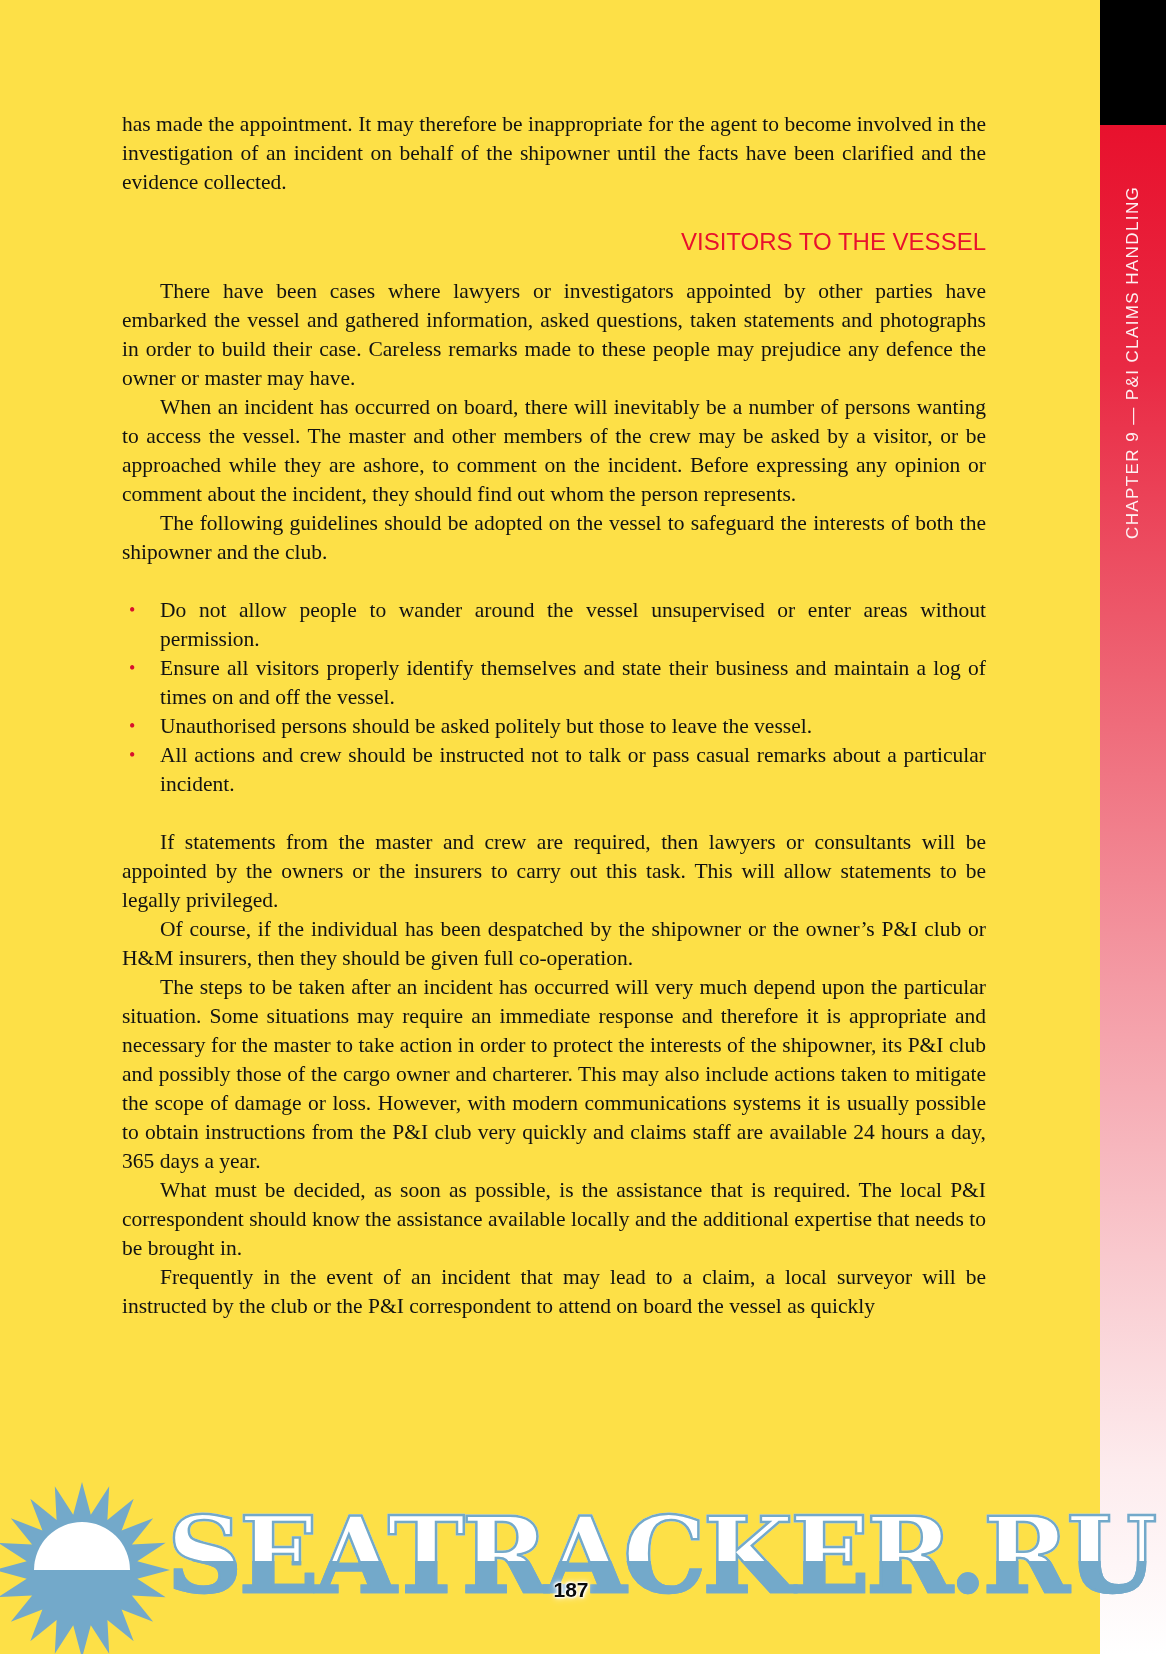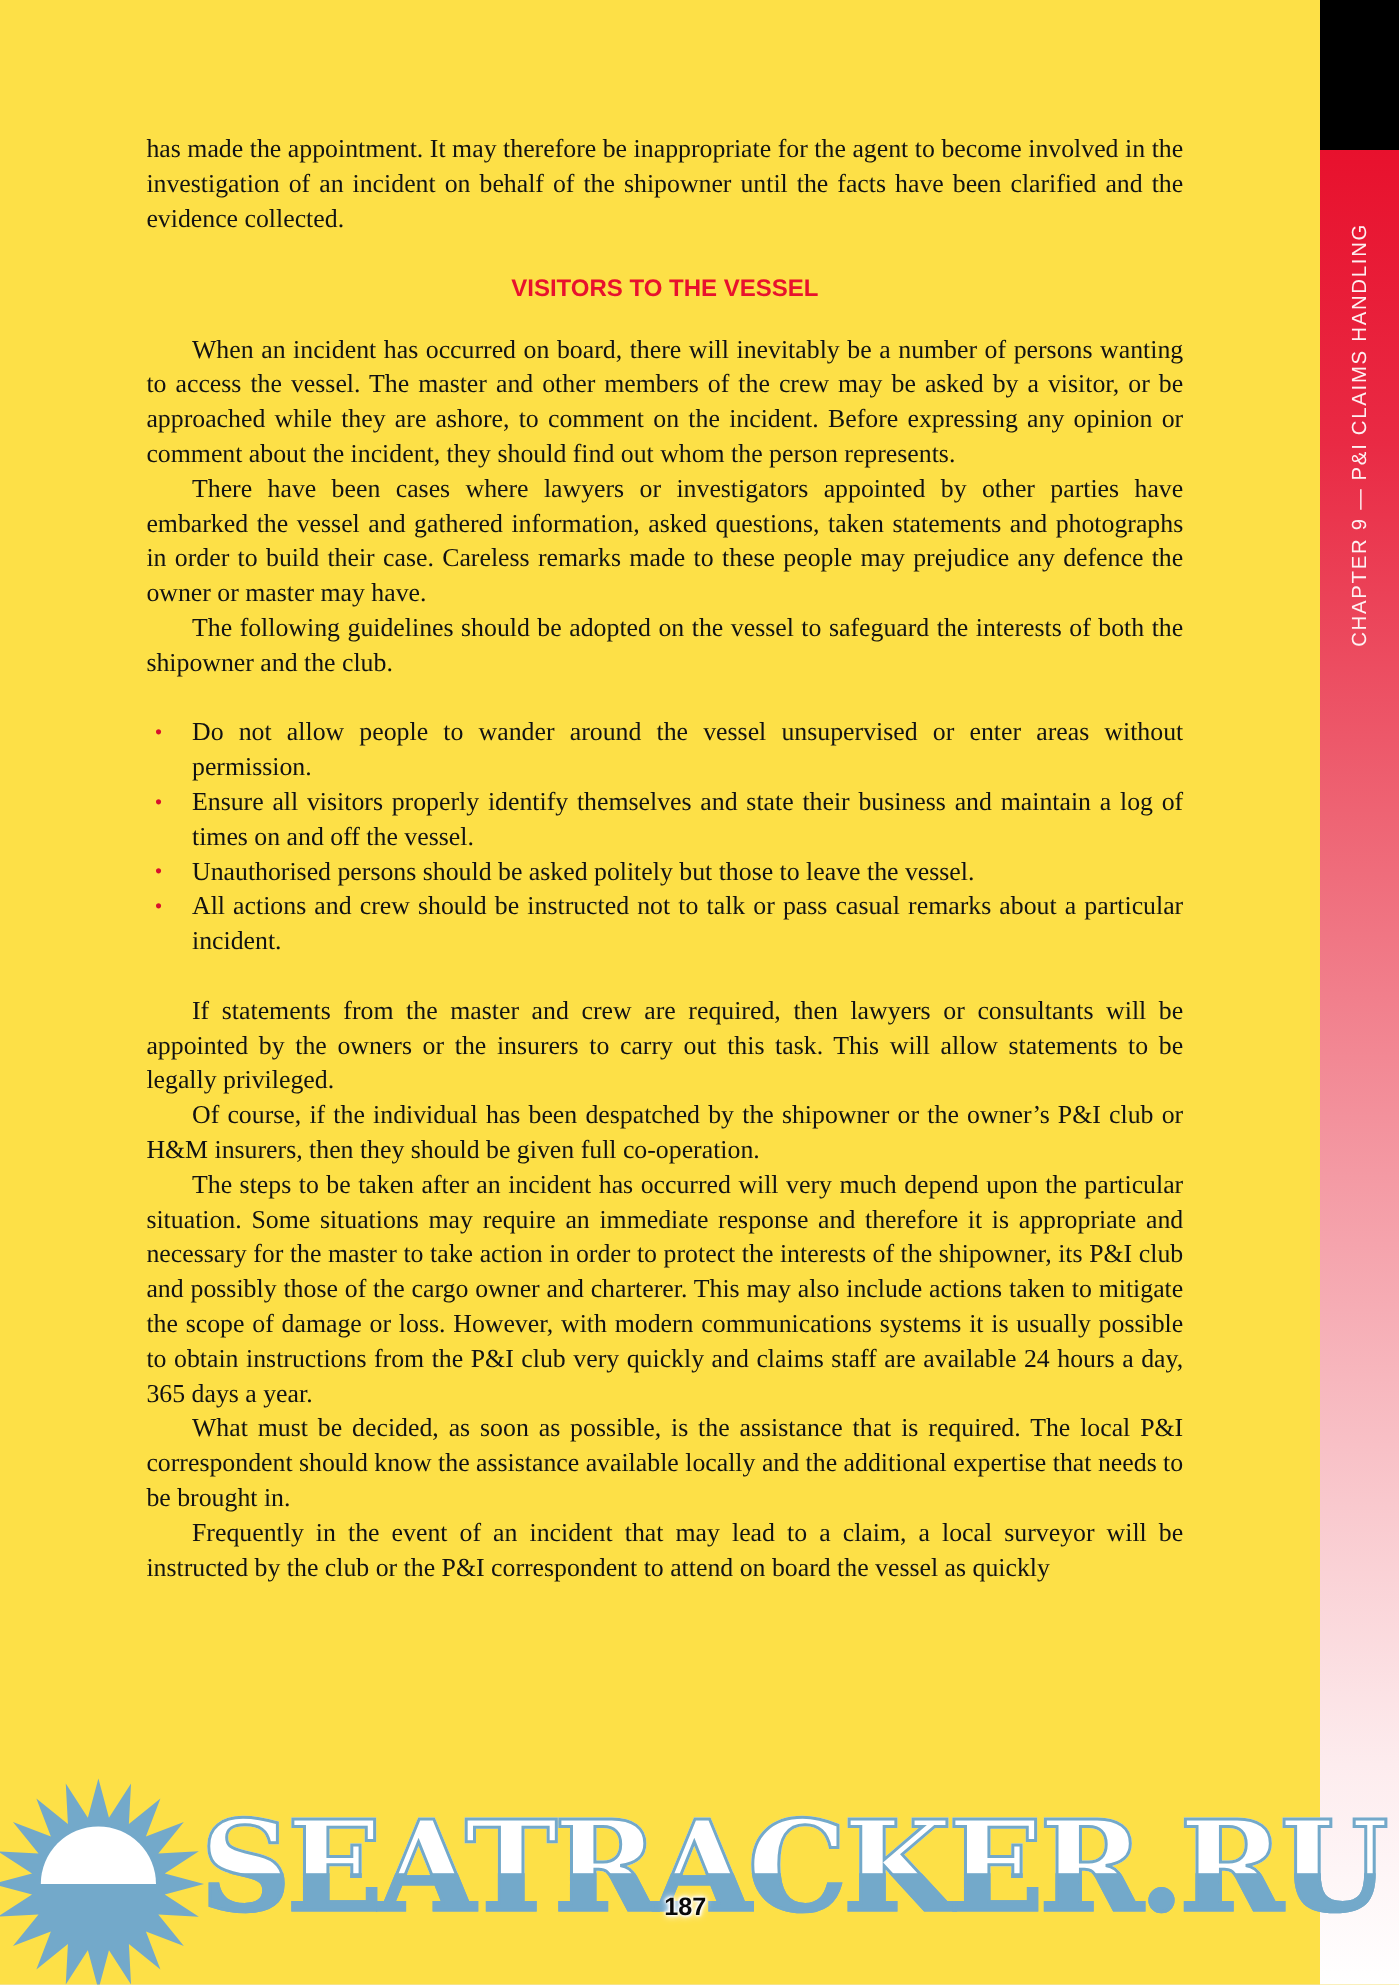--- a/index.html
+++ b/index.html
@@ -9,23 +9,23 @@
     font-family:"Liberation Serif", serif; color:#121212;
   }
   
   .content{
     position:absolute; left:122px; top:110px; width:864px;
     font-size:21.5px; line-height:29px; text-align:justify;
   }
   .para{margin:0; text-indent:38px;}
   .para.no-indent{text-indent:0;}
   .section-heading{
-    font-family:"Liberation Sans", sans-serif; font-weight:bold;
-    font-size:20px; letter-spacing:0px; color:#e8112d;
-    margin:30px 0 21px 0; text-align:center; text-indent:0;
+    font-family:"Liberation Sans", sans-serif; font-weight:normal;
+    font-size:24px; letter-spacing:0px; color:#e8112d;
+    margin:30px 0 21px 0; text-align:right; text-indent:0;
   }
   .gap{height:29px;}
   .bullet-list{margin:0;}
   .bullet-item{display:flex;}
   .bullet-marker{
     flex:none; width:38px; padding-left:7px; box-sizing:border-box;
     color:#d8112d; font-size:18px; line-height:29px;
   }
   .bullet-text{flex:1; text-align:justify;}
   
@@ -75,22 +75,22 @@
 </style>
 </head>
 <body>
 
 <div class="page">
 
   <div class="content">
     <p class="para no-indent">has made the appointment. It may therefore be inappropriate for the agent to become involved in the investigation of an incident on behalf of the shipowner until the facts have been clarified and the evidence collected.</p>
 
     <h2 class="section-heading">VISITORS TO THE VESSEL</h2>
+    <p class="para">There have been cases where lawyers or investigators appointed by other parties have embarked the vessel and gathered information, asked questions, taken statements and photographs in order to build their case. Careless remarks made to these people may prejudice any defence the owner or master may have.</p>
     <p class="para">When an incident has occurred on board, there will inevitably be a number of persons wanting to access the vessel. The master and other members of the crew may be asked by a visitor, or be approached while they are ashore, to comment on the incident. Before expressing any opinion or comment about the incident, they should find out whom the person represents.</p>
-    <p class="para">There have been cases where lawyers or investigators appointed by other parties have embarked the vessel and gathered information, asked questions, taken statements and photographs in order to build their case. Careless remarks made to these people may prejudice any defence the owner or master may have.</p>
     <p class="para">The following guidelines should be adopted on the vessel to safeguard the interests of both the shipowner and the club.</p>
 
     <div class="gap"></div>
 
     <div class="bullet-list">
       <div class="bullet-item">
         <span class="bullet-marker">•</span>
         <span class="bullet-text">Do not allow people to wander around the vessel unsupervised or enter areas without permission.</span>
       </div>
       <div class="bullet-item">

